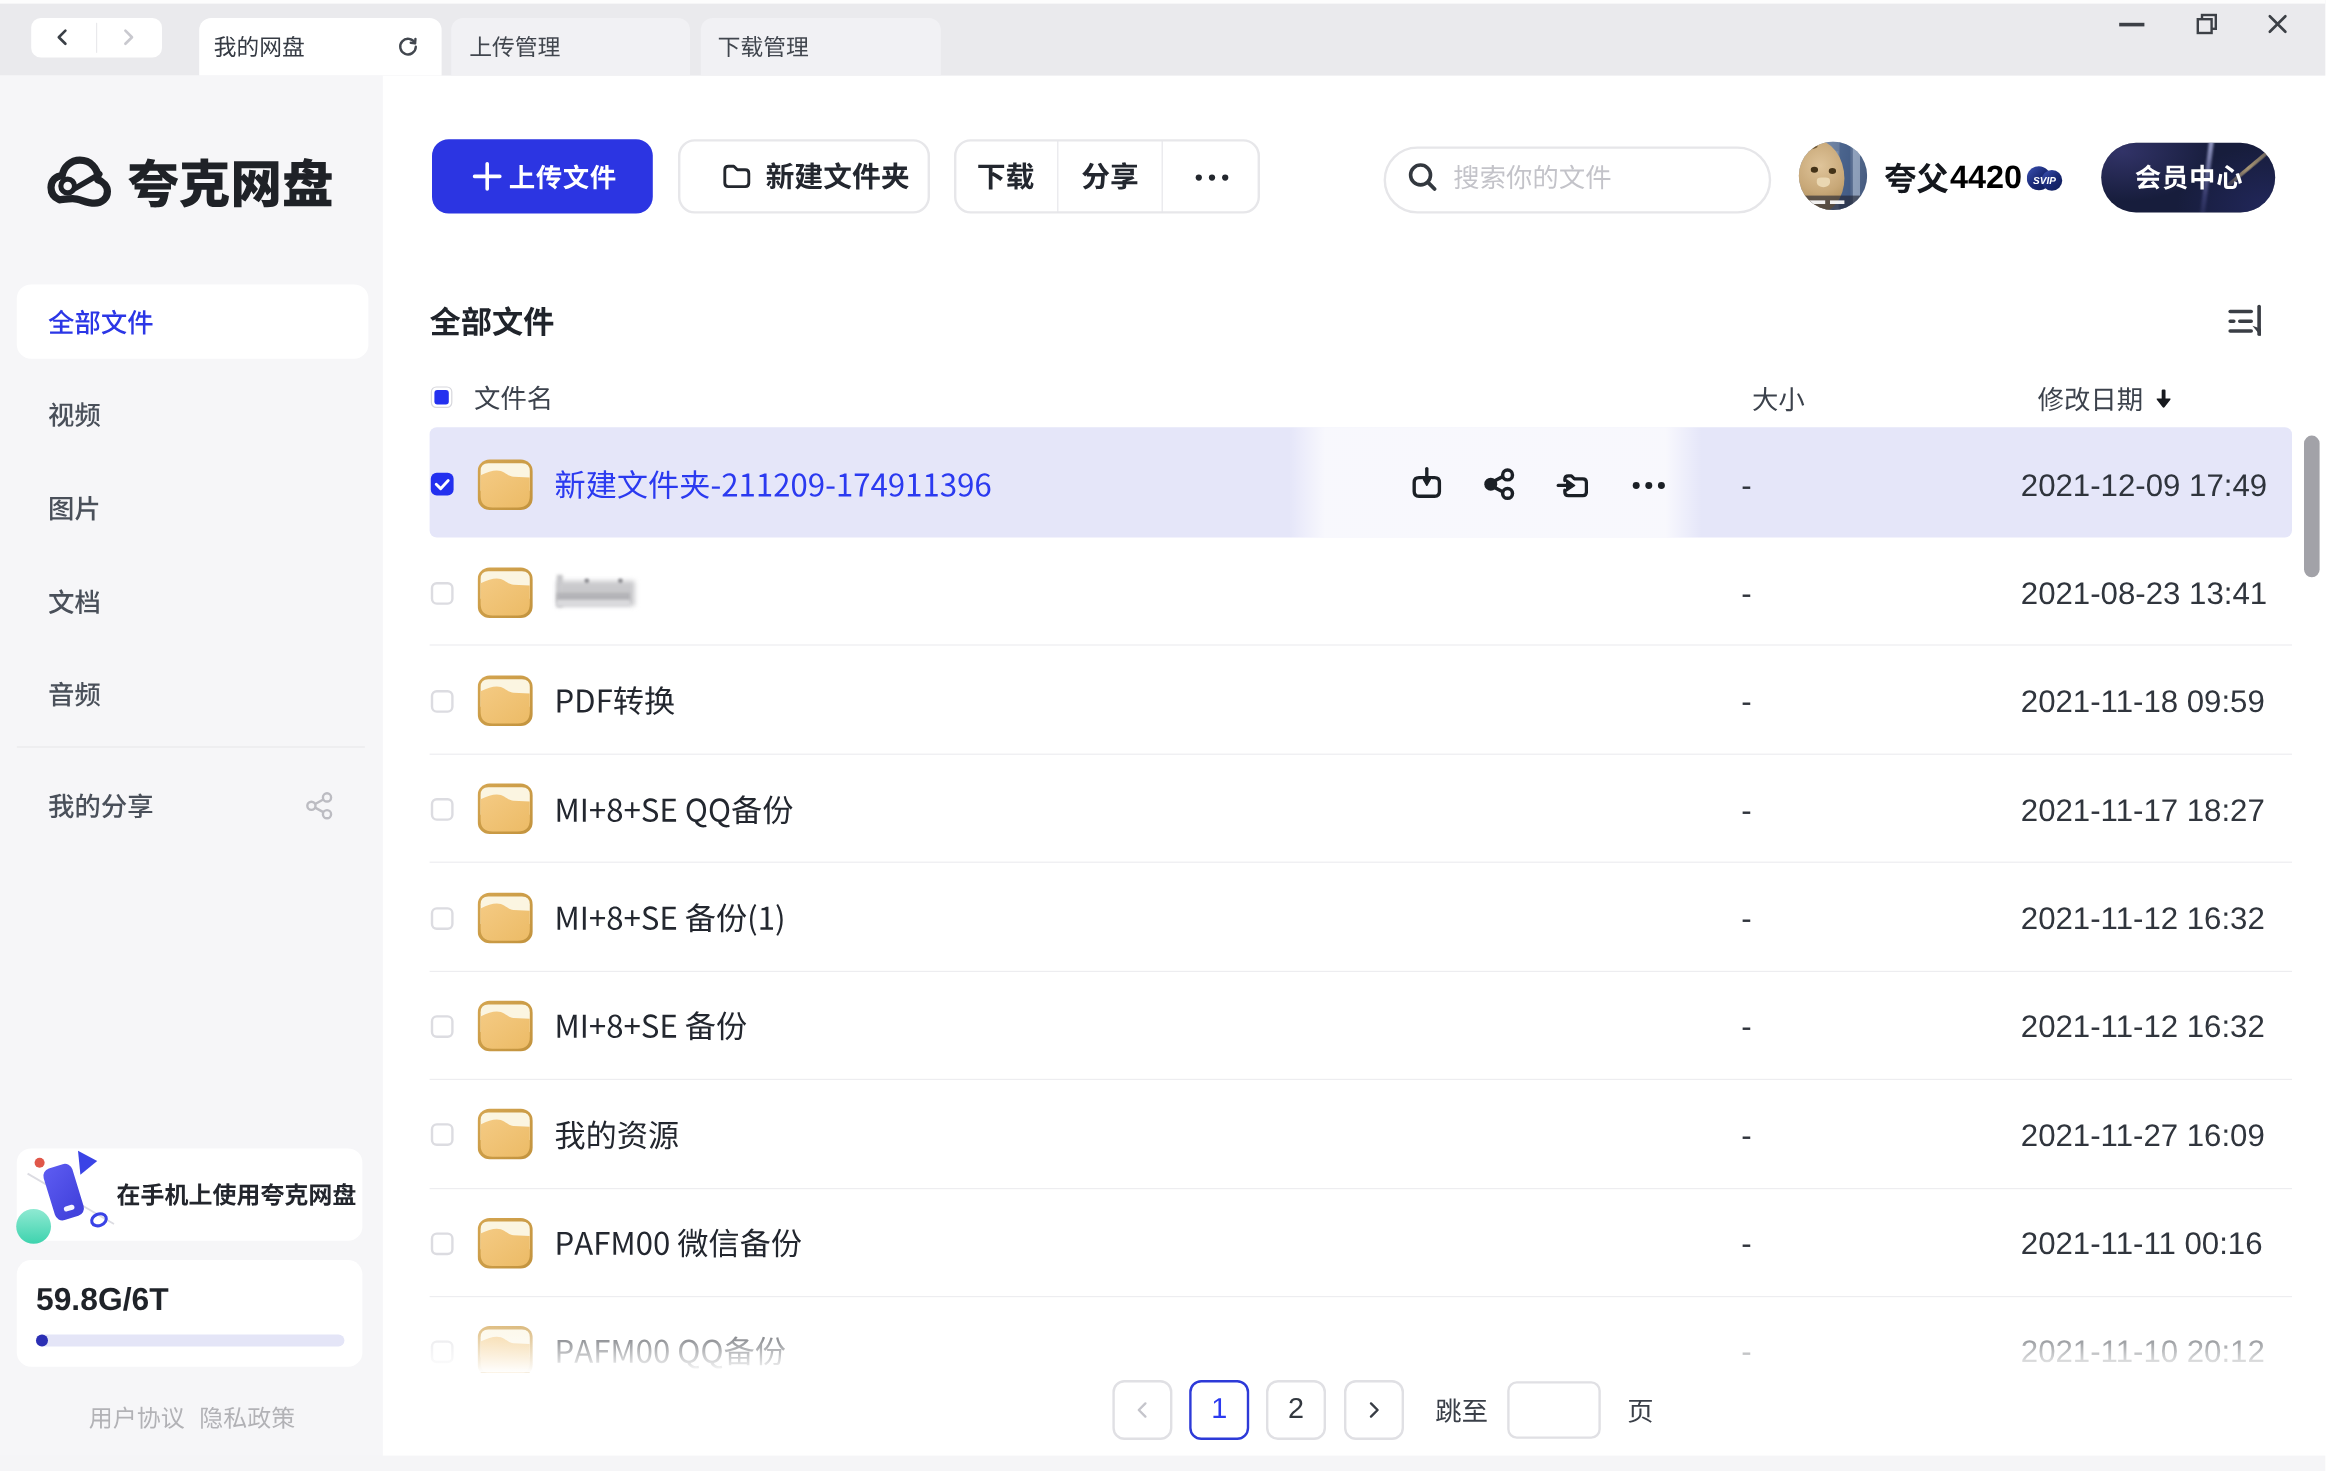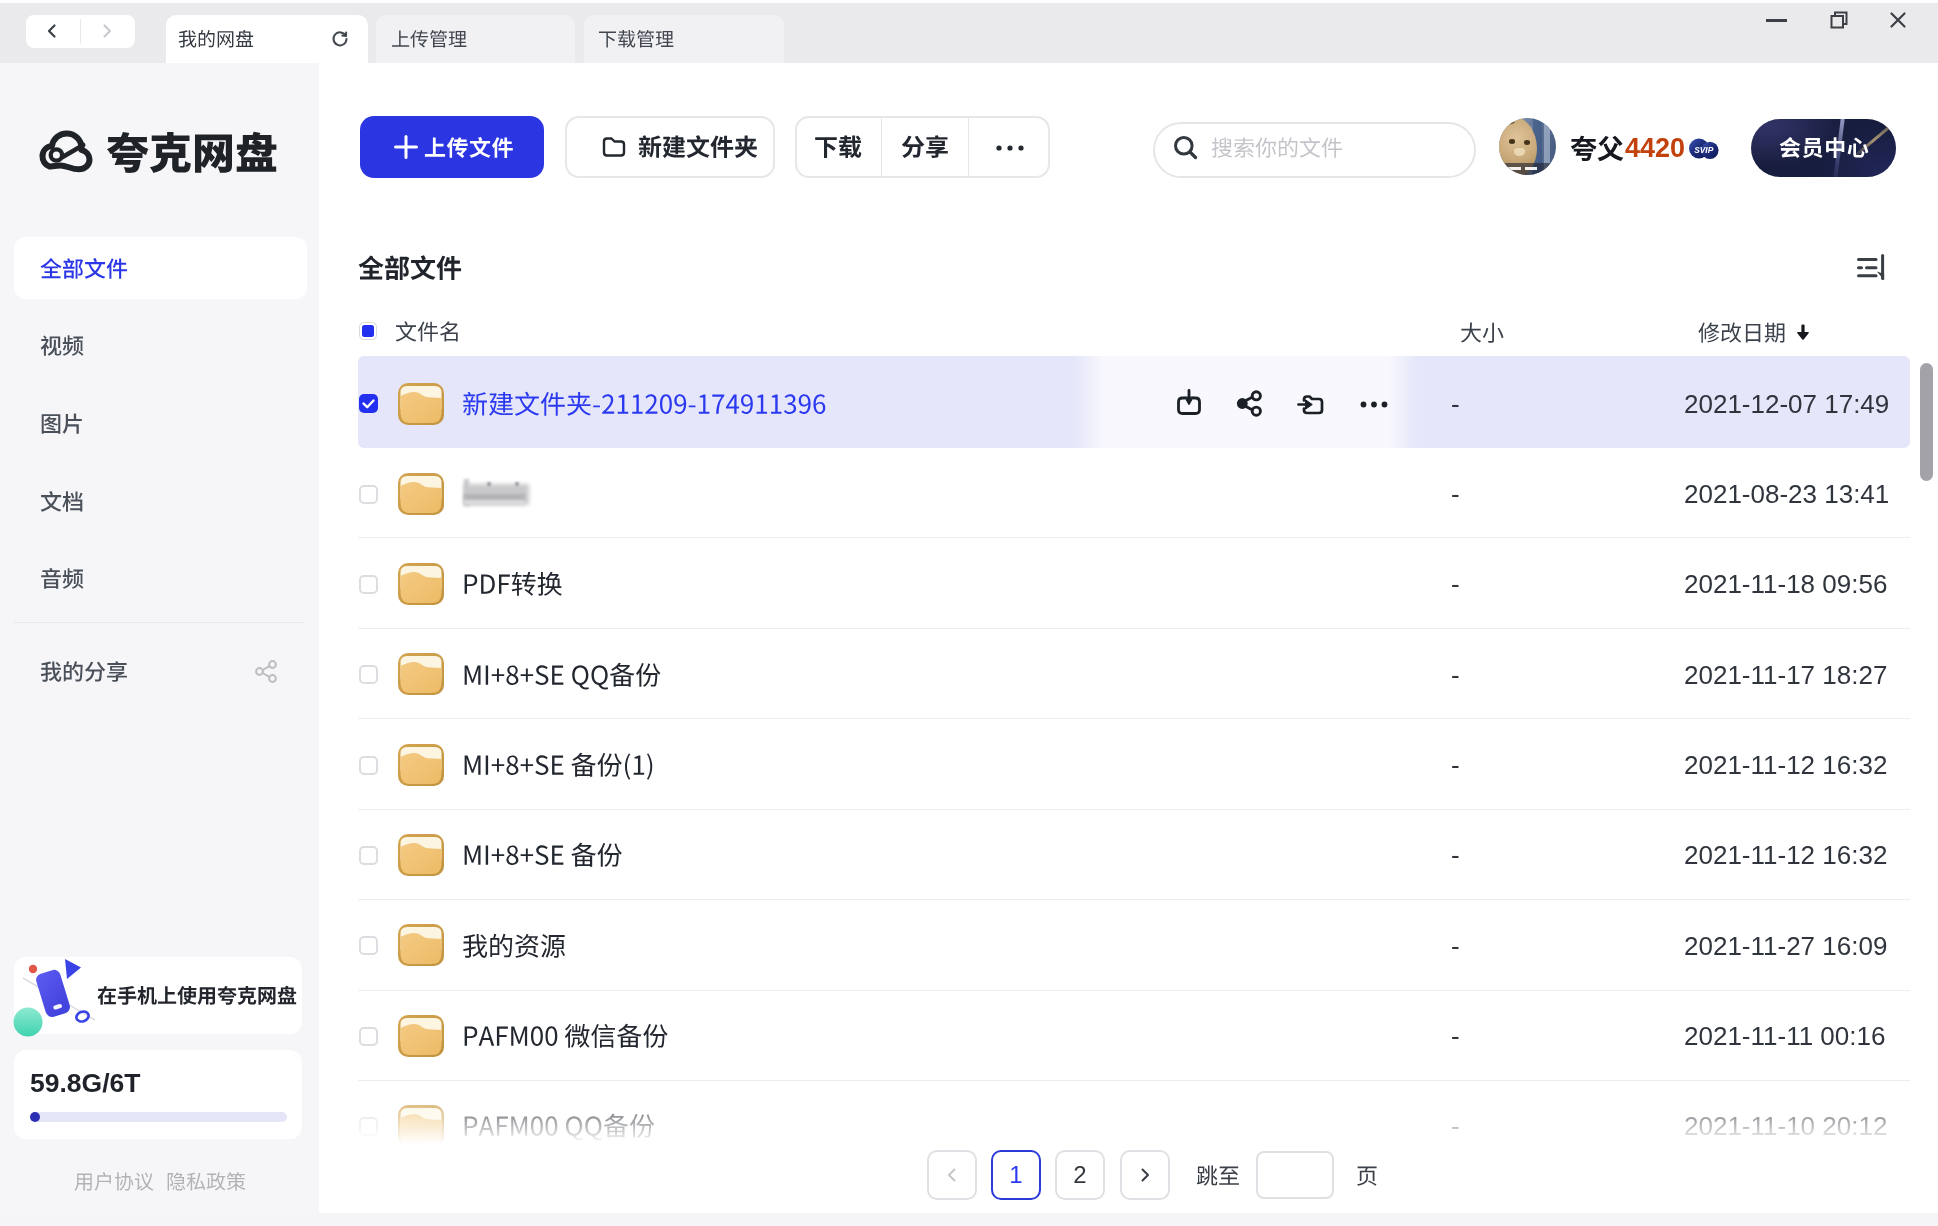--- a/index.html
+++ b/index.html
@@ -160,21 +160,21 @@
 <div style="position:absolute;left:10px;top:21px;width:6px;height:4.5px;background:#443318;border-radius:50%"></div>
 <div style="position:absolute;left:25px;top:22px;width:6px;height:4.5px;background:#443318;border-radius:50%"></div>
 <div style="position:absolute;left:15px;top:30px;width:11px;height:8px;background:#ead7b2;border-radius:40% 40% 60% 60%"></div>
 <div style="position:absolute;left:0;top:45px;width:57px;height:12px;background:rgba(32,36,50,0.62)"></div>
 <div style="position:absolute;left:5px;top:49px;width:17px;height:3px;background:rgba(255,255,255,0.92)"></div>
 <div style="position:absolute;left:26px;top:49px;width:12px;height:3px;background:rgba(255,255,255,0.92)"></div>
 </div>
 <div style="position:absolute;left:1570px;top:132.6px;width:54.0px;height:32.9px;"><svg width="54.0" height="32.9" viewBox="0 0 54.0 32.9">
       <path d="M10.9 2.7C10.6 3.8 10.1 4.8 9.5 5.9H1.5V8.7H7.5C5.9 10.6 3.6 12.3 0.7 13.6C1.4 14.1 2.3 15.4 2.6 16.2C4.9 15.1 6.8 13.8 8.4 12.3V13.9H18.6V12.2C20.4 14 22.7 15.5 25.2 16.6C25.5 15.6 26 14.2 26.5 13.4C23.6 12.5 21.1 10.8 19.4 8.7H25.6V5.9H13.1C13.6 5 13.9 4.1 14.2 3.2ZM9.4 11.3C10.2 10.5 10.9 9.6 11.5 8.7H15.9C16.4 9.6 17.1 10.5 17.8 11.3ZM3.7 15.7V18.4H7.2C6.7 19.9 6.1 21.5 5.6 22.7H17.8C17.5 24 17.1 24.7 16.7 25C16.4 25.2 16.1 25.2 15.5 25.2C14.8 25.2 12.9 25.2 11.3 25.1C11.8 25.9 12.2 27.1 12.3 27.9C14 28 15.7 28 16.6 27.9C17.8 27.9 18.5 27.7 19.3 27.1C20.2 26.3 20.8 24.6 21.4 21.4C21.5 21 21.6 20.1 21.6 20.1H10L10.6 18.4H23.1V15.7Z M35.4 2.9C33.8 5.6 31 8.6 28.5 10.4C29.3 11 30.5 12.5 31.1 13.2C33.6 11 36.7 7.4 38.7 4.1ZM42.4 4.5C45 7.1 48.1 10.7 49.5 13.1L52.6 10.9C51.1 8.6 47.8 5.2 45.2 2.7ZM36.7 10.4 33.5 11.3C34.6 14.7 36.2 17.6 38.1 20C35.3 22.3 31.8 23.9 27.6 25C28.2 25.8 29.3 27.4 29.7 28.2C33.9 26.9 37.5 25.1 40.4 22.5C43.2 25.1 46.7 26.9 51.1 28C51.6 27.1 52.6 25.5 53.4 24.7C49.2 23.8 45.7 22.2 43 20C45.1 17.5 46.8 14.6 48 11.1L44.5 10.1C43.6 13 42.3 15.4 40.6 17.5C38.9 15.4 37.6 13.1 36.7 10.4Z" fill="#15181e"></path>
     </svg></div>
-<div class="abs" style="left:1625px;top:132px;width:70px;height:33px;font:bold 27px 'Liberation Sans',sans-serif;color:#c2410c;line-height:33px">4420</div>
+<div class="abs" style="left:1625px;top:132px;width:70px;height:33px;font:bold 27px 'Liberation Sans',sans-serif;color:#000000;line-height:33px">4420</div>
 <svg class="abs" style="left:1689px;top:138px" width="30" height="22" viewBox="0 0 33 24">
 <defs>
       <linearGradient id="svipg" x1="0" y1="0" x2="1" y2="1">
         <stop offset="0" stop-color="#3d53b5"></stop>
         <stop offset="0.5" stop-color="#1a2a77"></stop>
         <stop offset="1" stop-color="#0e1b55"></stop>
       </linearGradient>
     </defs>
 <circle cx="11" cy="11.5" r="11" fill="url(#svipg)"></circle>
     <circle cx="23" cy="13.5" r="9.5" fill="url(#svipg)"></circle>
@@ -261,21 +261,21 @@
     <path d="M9.5 10.8 L16.3 15.5 L9.5 20.2 Z" fill="#1b2026" stroke="#1b2026" stroke-width="1" stroke-linejoin="round"></path>
   </svg>
 <svg class="abs" style="left:1359px;top:400px" width="30" height="9" viewBox="0 0 30 9">
     <g fill="#1b2026">
       <circle cx="4.5" cy="4.5" r="2.9"></circle>
       <circle cx="15" cy="4.5" r="2.9"></circle>
       <circle cx="25.5" cy="4.5" r="2.9"></circle>
     </g>
   </svg>
 <div class="abs" style="left:1451px;top:388px;width:30px;height:32px;font:26px 'Liberation Sans',sans-serif;color:#2f343c;line-height:32px">-</div>
-<div class="abs" style="left:1684px;top:388px;width:230px;height:32px;font:26px 'Liberation Sans',sans-serif;color:#2f343c;line-height:32px">2021-12-07 17:49</div>
+<div class="abs" style="left:1684px;top:388px;width:230px;height:32px;font:26px 'Liberation Sans',sans-serif;color:#2f343c;line-height:32px">2021-12-09 17:49</div>
 <div class="abs" style="left:358px;top:537px;width:1552px;height:1px;background:#ededf0"></div>
 <div class="abs" style="left:358px;top:627.5px;width:1552px;height:1px;background:#ededf0"></div>
 <div class="abs" style="left:358px;top:718px;width:1552px;height:1px;background:#ededf0"></div>
 <div class="abs" style="left:358px;top:808.5px;width:1552px;height:1px;background:#ededf0"></div>
 <div class="abs" style="left:358px;top:899px;width:1552px;height:1px;background:#ededf0"></div>
 <div class="abs" style="left:358px;top:989.5px;width:1552px;height:1px;background:#ededf0"></div>
 <div class="abs" style="left:358px;top:1080px;width:1552px;height:1px;background:#ededf0"></div>
 <div class="abs" style="left:359px;top:484.5px;width:19px;height:19px;background:#fff;border:2px solid #dcdce1;border-radius:5px;box-sizing:border-box"></div>
 <svg class="abs" style="left:398px;top:472px" width="46" height="44" viewBox="0 0 46 44">
 <defs>
@@ -313,21 +313,21 @@
       </linearGradient>
     </defs>
 <rect x="0" y="1" width="46" height="42" rx="10" fill="url(#fb2)"></rect>
 <path d="M2.5 10.5 Q2.5 4 9 4 L37 4 Q43.5 4 43.5 10.5 L43.5 27 L2.5 27 Z" fill="#fbf5e1"></path>
 <path d="M2.5 14 C8 11.2 12 10 16 10 C22.5 10 24.5 14.8 30 15.3 L43.5 16 L43.5 31 Q43.5 41 33.5 41 L12.5 41 Q2.5 41 2.5 31 Z" fill="url(#ff2)"></path>
 </svg>
 <div style="position:absolute;left:462px;top:569.2px;width:100.7px;height:31.7px;"><svg width="100.7" height="31.7" viewBox="0 0 100.7 31.7">
       <path d="M2.6 24.7H5V17.1H8.2C12.3 17.1 15.2 15.3 15.2 11.2C15.2 7.1 12.3 5.6 8.1 5.6H2.6ZM5 15.2V7.6H7.7C11.1 7.6 12.8 8.4 12.8 11.2C12.8 14 11.2 15.2 7.9 15.2Z M19.1 24.7H23.9C29.7 24.7 32.8 21.1 32.8 15.1C32.8 9 29.7 5.6 23.8 5.6H19.1ZM21.5 22.7V7.6H23.6C28.1 7.6 30.3 10.3 30.3 15.1C30.3 19.9 28.1 22.7 23.6 22.7Z M37 24.7H39.4V16.1H46.6V14.1H39.4V7.7H47.9V5.6H37Z M50.8 16.1C51 15.9 51.8 15.7 52.7 15.7H55V19.5L49.7 20.4L50.2 22.3L55 21.3V26.7H56.9V21L60.4 20.3L60.3 18.6L56.9 19.2V15.7H59.6V13.9H56.9V10H55V13.9H52.5C53.3 12.1 54.1 10 54.8 7.7H59.5V5.9H55.3C55.6 5 55.8 4.1 56 3.2L54.1 2.9C53.9 3.9 53.7 4.9 53.5 5.9H49.9V7.7H53C52.4 9.9 51.8 11.6 51.5 12.3C51 13.4 50.6 14.2 50.2 14.4C50.4 14.8 50.7 15.7 50.8 16.1ZM59.8 10.8V12.6H63.6C63 14.5 62.5 16.1 62 17.5H69.5C68.6 18.8 67.5 20.3 66.4 21.7C65.5 21.1 64.6 20.5 63.8 20L62.5 21.3C65.2 22.9 68.2 25.3 69.8 26.8L71.1 25.3C70.3 24.5 69.2 23.7 67.9 22.7C69.5 20.6 71.3 18.1 72.6 16.2L71.3 15.5L71 15.7H64.7L65.6 12.6H73.6V10.8H66.1L67 7.7H72.7V5.9H67.5L68.2 3.1L66.2 2.9L65.5 5.9H60.8V7.7H65L64.1 10.8Z M79 2.9V8.1H75.9V9.9H79V15.7C77.7 16.1 76.6 16.4 75.6 16.7L76.2 18.6L79 17.7V24.4C79 24.7 78.8 24.8 78.5 24.8C78.3 24.8 77.4 24.8 76.4 24.8C76.6 25.3 76.9 26.2 77 26.7C78.5 26.7 79.4 26.6 80 26.3C80.7 26 80.9 25.5 80.9 24.4V17.1L83.7 16.1L83.4 14.3L80.9 15.1V9.9H83.3V8.1H80.9V2.9ZM88.6 6.8H94C93.4 7.7 92.7 8.7 92 9.4H86.6C87.4 8.6 88 7.7 88.6 6.8ZM83.4 17.2V18.9H89.6C88.6 21.1 86.4 23.5 82 25.4C82.4 25.8 83 26.4 83.3 26.8C87.7 24.7 90 22.3 91.2 19.9C92.9 22.9 95.5 25.4 98.6 26.7C98.9 26.2 99.5 25.5 99.9 25.1C96.7 24.1 94 21.7 92.6 18.9H99.4V17.2H97.6V9.4H94.2C95.2 8.3 96.2 7.1 96.9 5.9L95.6 5L95.3 5.1H89.6C90 4.5 90.3 3.8 90.6 3.2L88.7 2.8C87.8 5 86 7.8 83.5 9.8C83.9 10.1 84.5 10.8 84.8 11.2L85.3 10.8V17.2ZM87.1 17.2V11H90.6V13.7C90.6 14.8 90.5 15.9 90.2 17.2ZM95.6 17.2H92.1C92.4 16 92.5 14.8 92.5 13.8V11H95.6Z" fill="#23272f"></path>
     </svg></div>
 <div class="abs" style="left:1451px;top:568px;width:30px;height:32px;font:26px 'Liberation Sans',sans-serif;color:#30353d;line-height:32px">-</div>
-<div class="abs" style="left:1684px;top:568px;width:230px;height:32px;font:26px 'Liberation Sans',sans-serif;color:#30353d;line-height:32px">2021-11-18 09:56</div>
+<div class="abs" style="left:1684px;top:568px;width:230px;height:32px;font:26px 'Liberation Sans',sans-serif;color:#30353d;line-height:32px">2021-11-18 09:59</div>
 <div class="abs" style="left:359px;top:665.0px;width:19px;height:19px;background:#fff;border:2px solid #dcdce1;border-radius:5px;box-sizing:border-box"></div>
 <svg class="abs" style="left:398px;top:652px" width="46" height="44" viewBox="0 0 46 44">
 <defs>
       <linearGradient id="fb3" x1="0" y1="0" x2="1" y2="1">
         <stop offset="0" stop-color="#d4a550"></stop>
         <stop offset="1" stop-color="#c2933e"></stop>
       </linearGradient>
 <linearGradient id="ff3" x1="0" y1="0" x2="1" y2="1">
         <stop offset="0" stop-color="#f4ca83"></stop>
         <stop offset="1" stop-color="#ecbb66"></stop>

